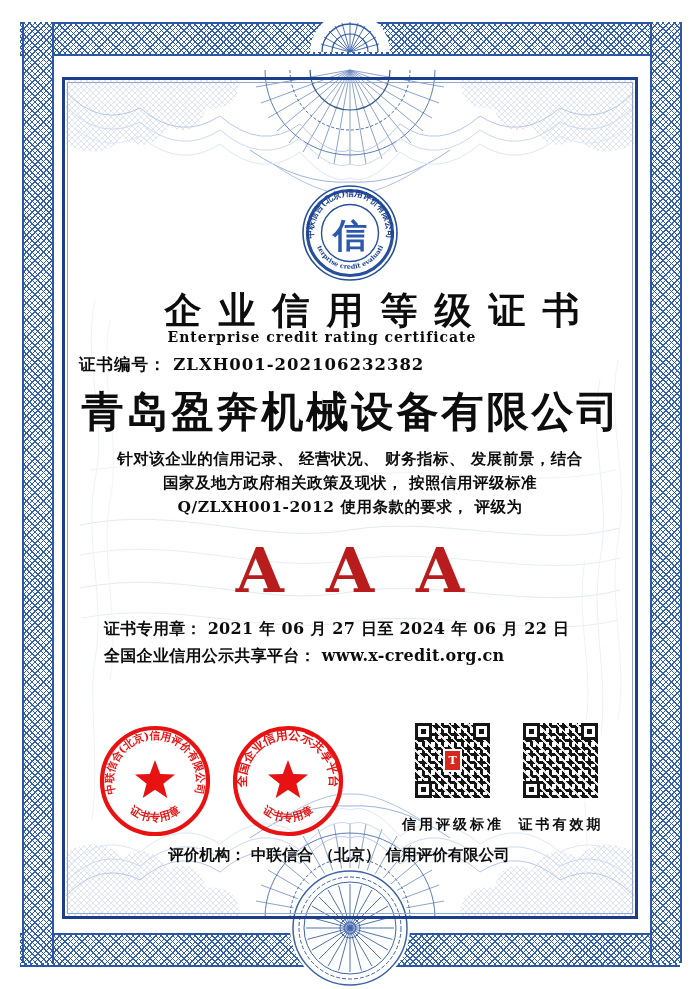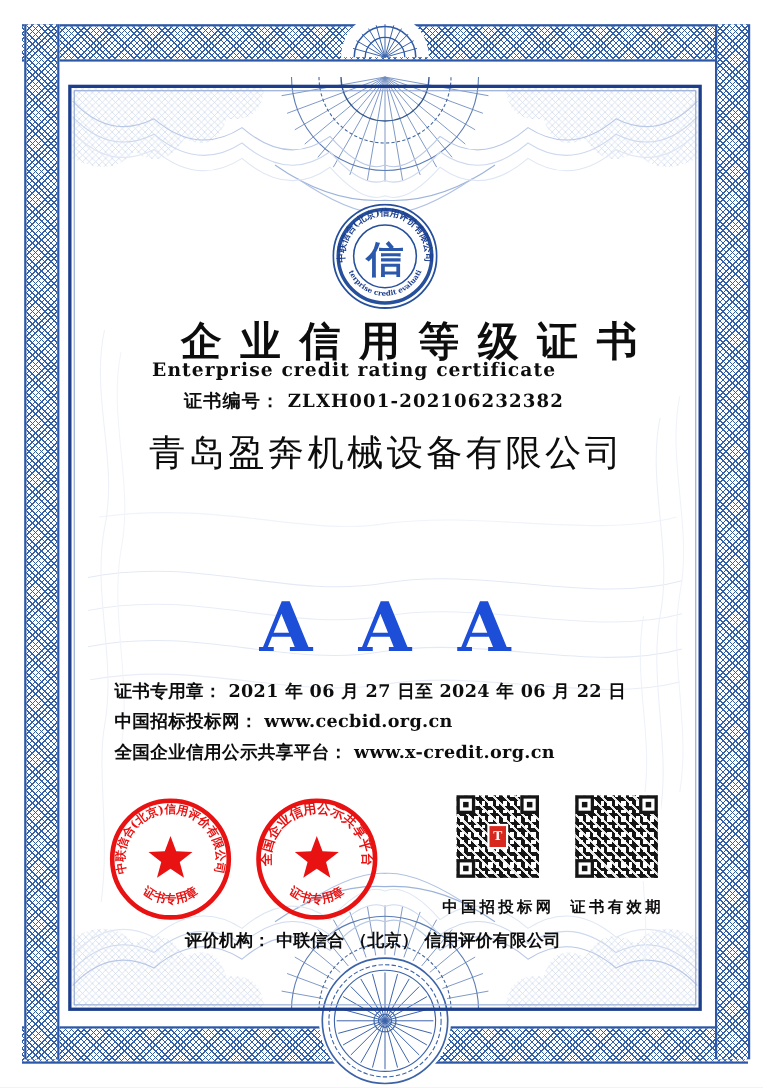--- a/index.html
+++ b/index.html
@@ -20,26 +20,26 @@
   .frame{position:absolute;left:62px;top:77px;width:570px;height:836px;
          border:3px solid #1d3e8a;z-index:3;pointer-events:none;}
   .frame::before{content:"";position:absolute;inset:2px;border:1px solid #8fa6d2;}
   .decor{position:absolute;left:0;top:0;z-index:2;pointer-events:none;}
   .content{position:absolute;inset:0;z-index:4;}
   .content>div{position:absolute;}
   
   .logo-box{left:302px;top:185px;width:96px;height:96px;}
   .title{left:62px;top:288px;width:620px;text-align:center;font-size:37px;line-height:44px;font-weight:bold;}
   .title span{letter-spacing:17px;margin-right:-17px;}
-  .subtitle{left:62px;top:324px;width:520px;text-align:center;font-size:17px;line-height:26px;font-weight:bold;letter-spacing:1px;}
-  .certno{left:52px;top:354px;width:576px;text-align:center;font-size:16.5px;line-height:22px;font-weight:bold;letter-spacing:1px;}
-  .company{left:62px;top:392px;width:576px;text-align:center;font-size:33px;line-height:40px;font-weight:normal;}
+  .subtitle{left:62px;top:324px;width:520px;text-align:center;font-size:14px;line-height:26px;font-weight:bold;letter-spacing:1px;}
+  .certno{left:79px;top:354px;width:576px;text-align:left;font-size:16.5px;line-height:22px;font-weight:bold;letter-spacing:1px;}
+  .company{left:62px;top:392px;width:576px;text-align:center;font-size:42px;line-height:40px;font-weight:bold;}
   .company span{letter-spacing:3px;margin-right:-3px;}
   .statement{left:62px;top:447px;width:576px;text-align:center;font-size:15.5px;line-height:24.2px;font-weight:bold;letter-spacing:.5px;}
-  .rating{left:62px;top:533px;width:576px;text-align:center;font-size:62px;line-height:76px;font-weight:bold;color:#1d4ed8;}
+  .rating{left:62px;top:533px;width:576px;text-align:center;font-size:62px;line-height:76px;font-weight:bold;color:#b91c1c;}
   .rating span{letter-spacing:42px;margin-right:-42px;}
   .details{left:104px;top:615px;font-size:16px;line-height:27.4px;font-weight:bold;letter-spacing:.3px;}
   .agency{left:62px;top:845px;width:628px;text-align:center;font-size:15.5px;font-weight:bold;}
   .agency span{position:relative;left:-37px;}
   
   .seal{position:absolute;width:112px;height:112px;}
   .seal1{left:99px;top:725px;}
   .seal2{left:232px;top:725px;}
   
   .qr{position:absolute;width:75px;height:75px;box-shadow:0 0 0 3px #fff;
@@ -197,29 +197,31 @@
 
     <div class="title"><span>企业信用等级证书</span></div>
     <div class="subtitle">Enterprise credit rating certificate</div>
     <div class="certno">
       <span>证书编号：</span>
       <span>ZLXH001-202106232382</span>
     </div>
 
     <div class="company"><span>青岛盈奔机械设备有限公司</span></div>
 
+    <div class="statement">
+      <div>针对该企业的信用记录、 经营状况、 财务指标、 发展前景，结合</div>
+      <div>国家及地方政府相关政策及现状， 按照信用评级标准</div>
+      <div>Q/ZLXH001-2012 使用条款的要求， 评级为</div>
+    </div>
 
     <div class="rating"><span>AAA</span></div>
 
     <div class="details">
       <div>
         <span>证书专用章：</span> <span>2021 年 06 月 27 日至 2024 年 06 月 22 日</span>
-      </div>
-      <div>
-        <span>中国招标投标网：</span> <span>www.cecbid.org.cn</span>
       </div>
       <div>
         <span>全国企业信用公示共享平台：</span> <span>www.x-credit.org.cn</span>
       </div>
     </div>
 
     <svg class="seal seal1" viewBox="0 0 112 112">
       <defs>
         <path id="s1Top" d="M19.6,77 A42,42 0 1 1 92.4,77"></path>
         <path id="s1Bot" d="M30.3,86.6 A40,40 0 0 0 81.7,86.6"></path>
@@ -255,19 +257,19 @@
       <div class="finder f-bl"></div>
       <div class="emblem">
           <i>T</i>
         </div>
     </div>
     <div class="qr qr2">
       <div class="finder f-tl"></div>
       <div class="finder f-tr"></div>
       <div class="finder f-bl"></div>
     </div>
-    <div class="qr-label ql1">中国招投标网</div>
+    <div class="qr-label ql1">信用评级标准</div>
     <div class="qr-label ql2">证书有效期</div>
 
     <div class="agency"><span>评价机构： 中联信合 （北京） 信用评价有限公司</span></div>
 
   </div>
 </div>
 
 </body></html>

